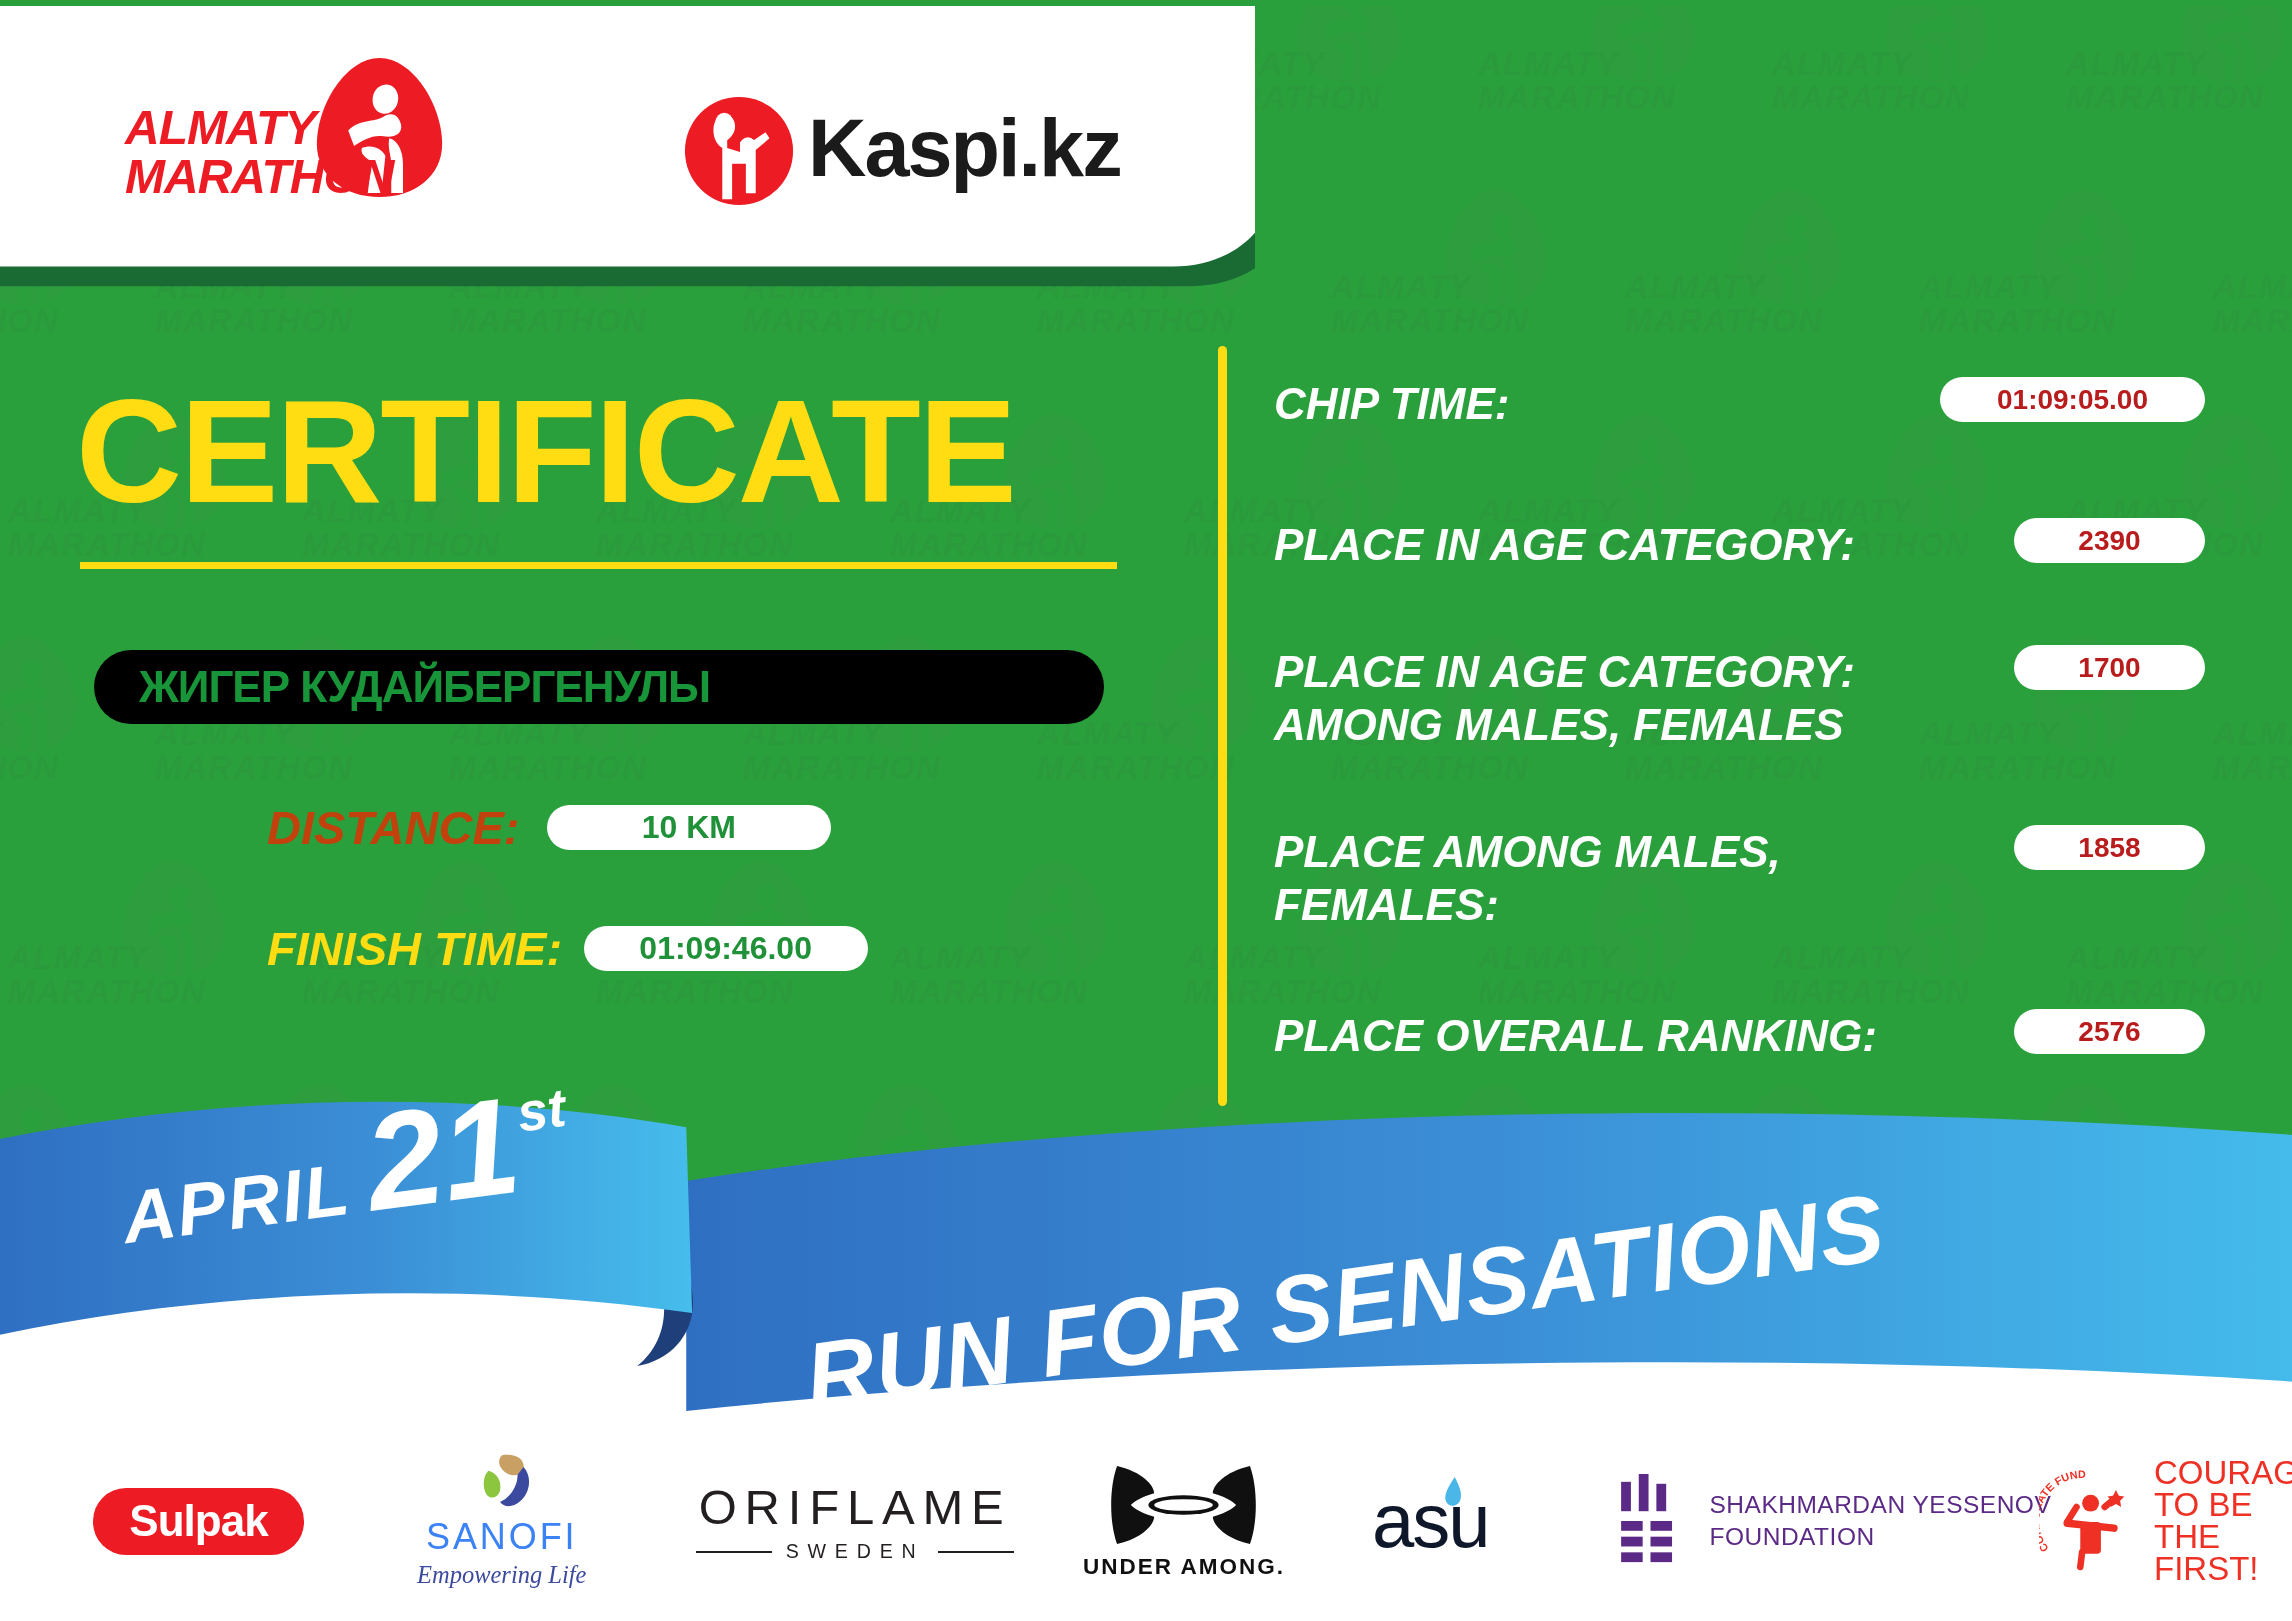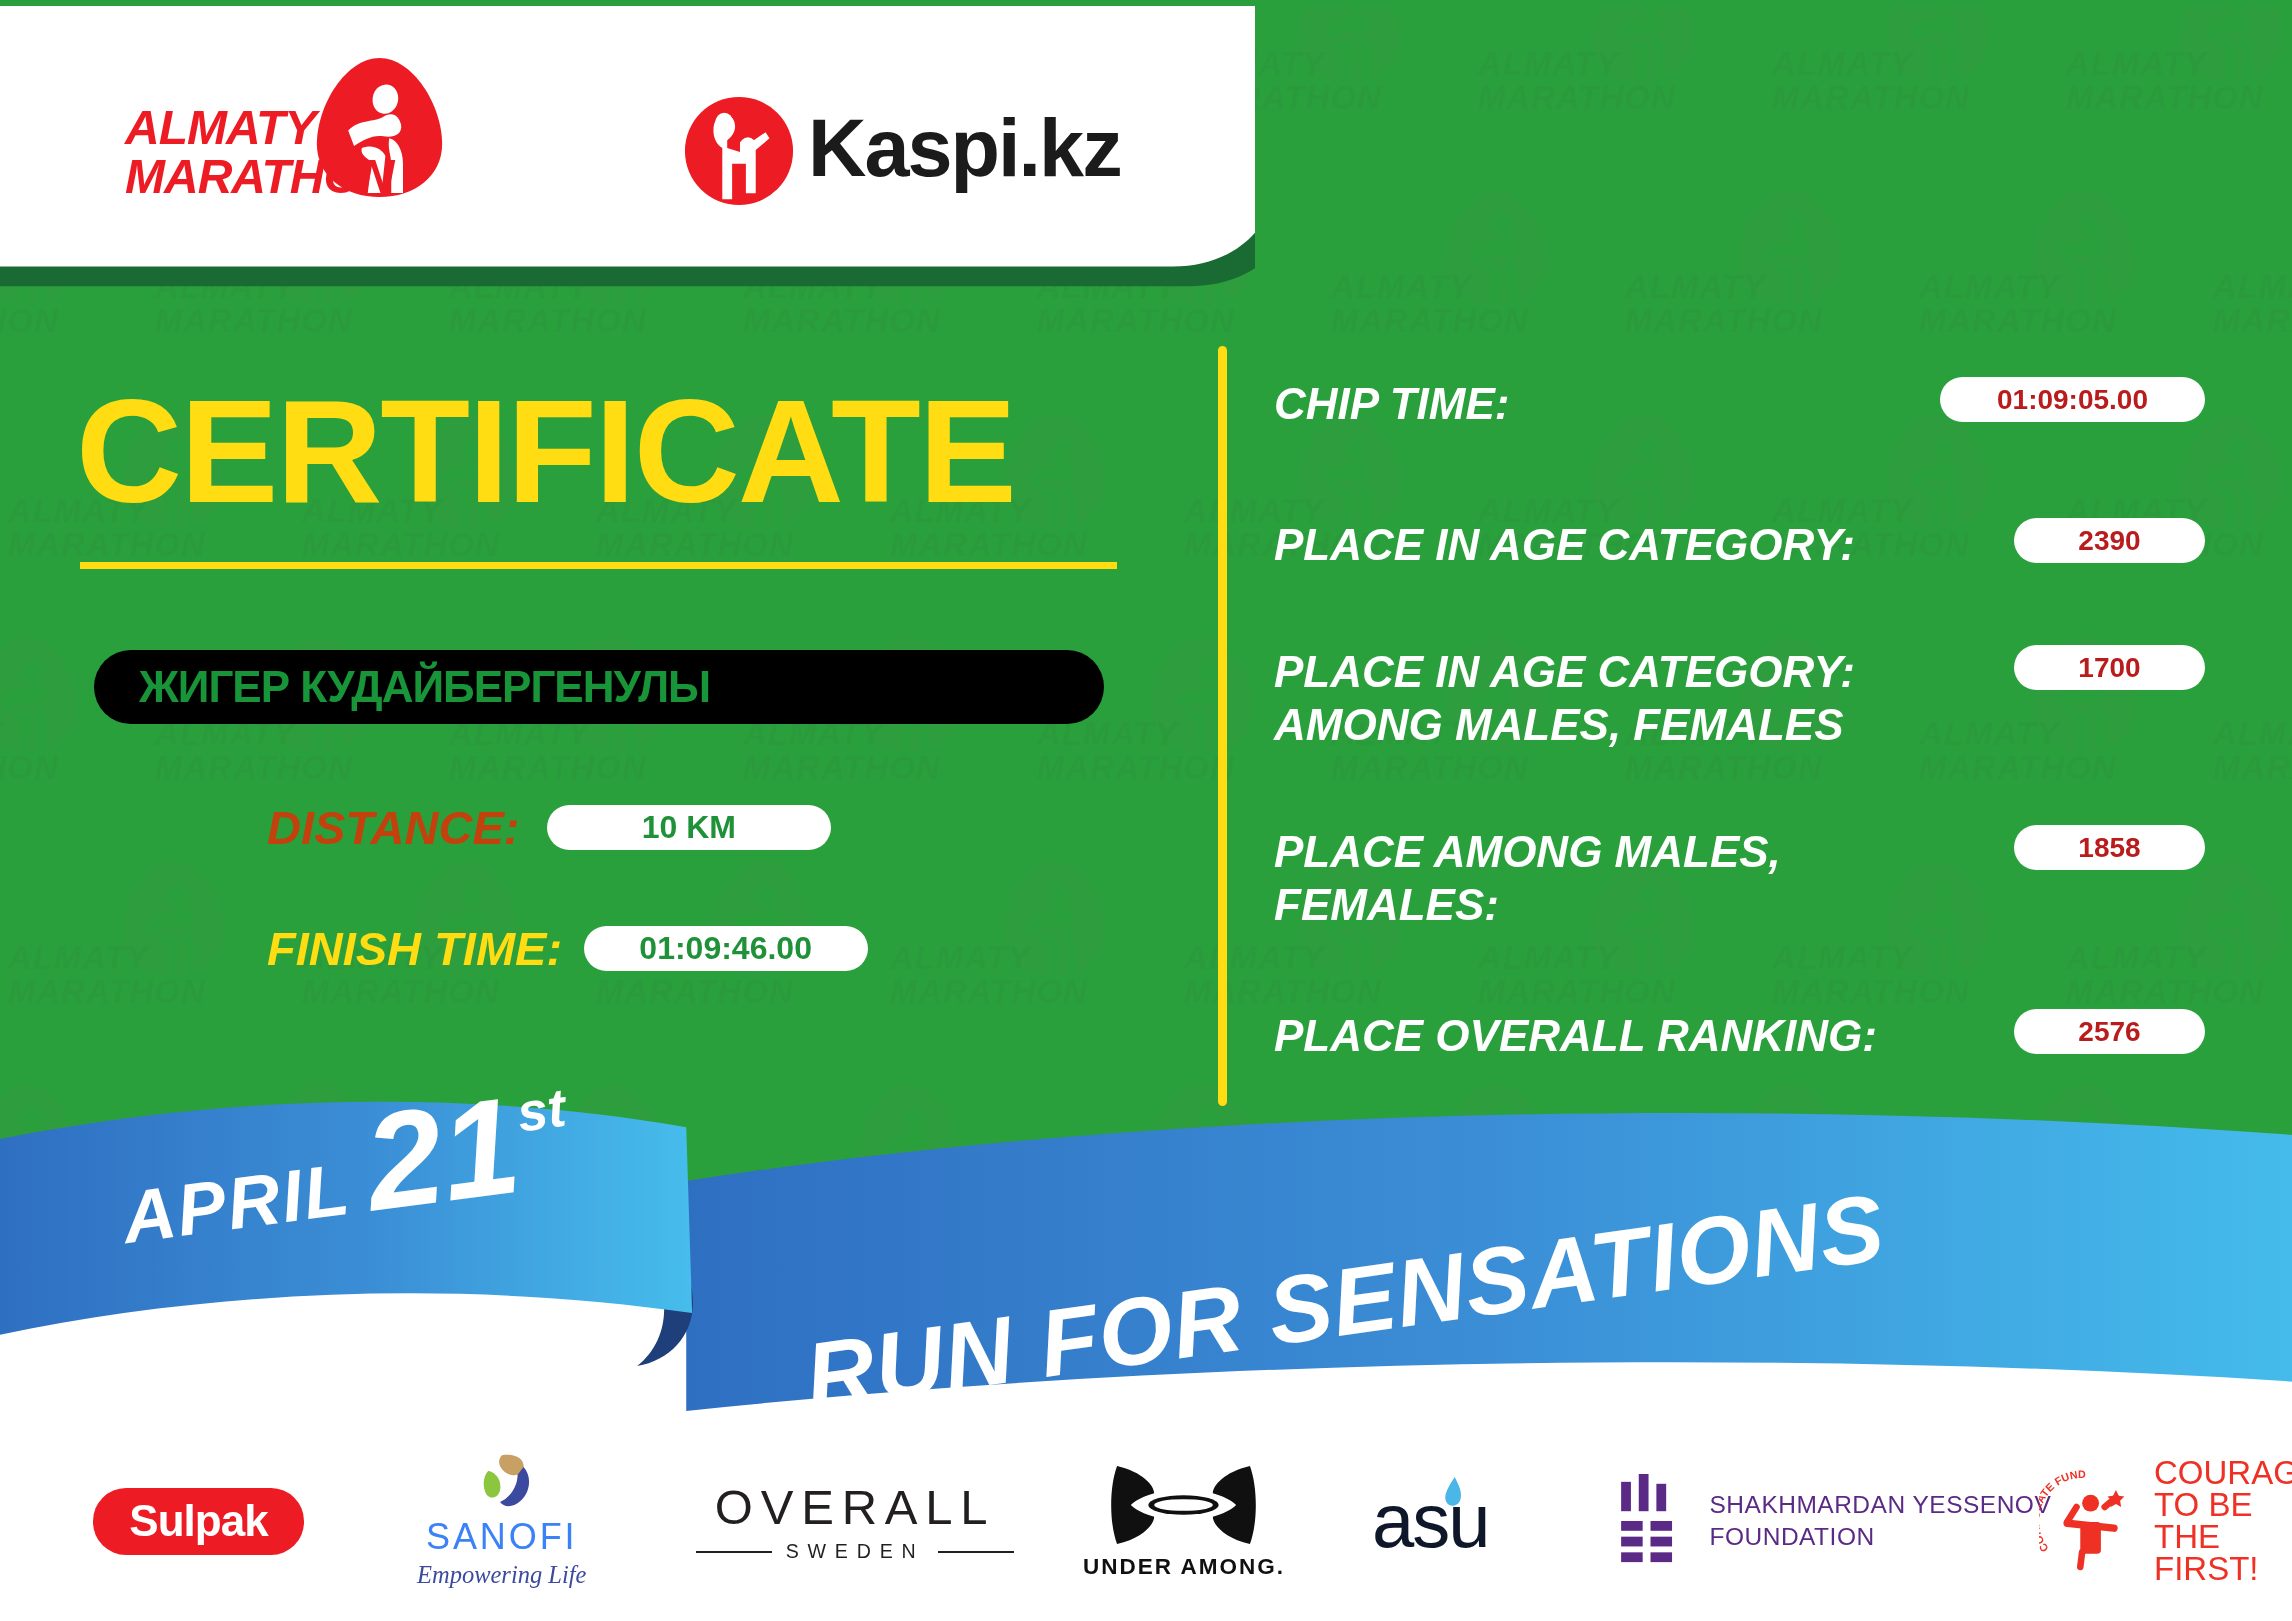--- a/index.html
+++ b/index.html
@@ -1044,21 +1044,21 @@
         <path d="M40,2 C54,0 64,6 62,16 C60,24 50,24 44,20 C38,16 34,8 40,2 Z" fill="#c9a063"></path>
         <path d="M62,14 C70,22 70,38 60,48 C52,56 42,56 38,50 C48,46 56,34 56,22 Z" fill="#3b4a9e"></path>
         <path d="M26,18 C34,20 40,28 38,38 C36,46 28,48 24,42 C20,36 20,24 26,18 Z" fill="#8cc63e"></path>
       </svg>
     </div>
     <div class="sanofi-word">SANOFI</div>
     <div class="sanofi-tag">Empowering Life</div>
   </div>
 
   <div class="sp" id="sp-oriflame">
-    <div class="ori-word">OVERALL</div>
+    <div class="ori-word">ORIFLAME</div>
     <div class="ori-sub">
       <div class="ln"></div>
       <span>SWEDEN</span>
       <div class="ln"></div>
     </div>
   </div>
 
   <div class="sp" id="sp-ua">
     <div class="ua-mark">
       <svg viewBox="0 0 160 88">

